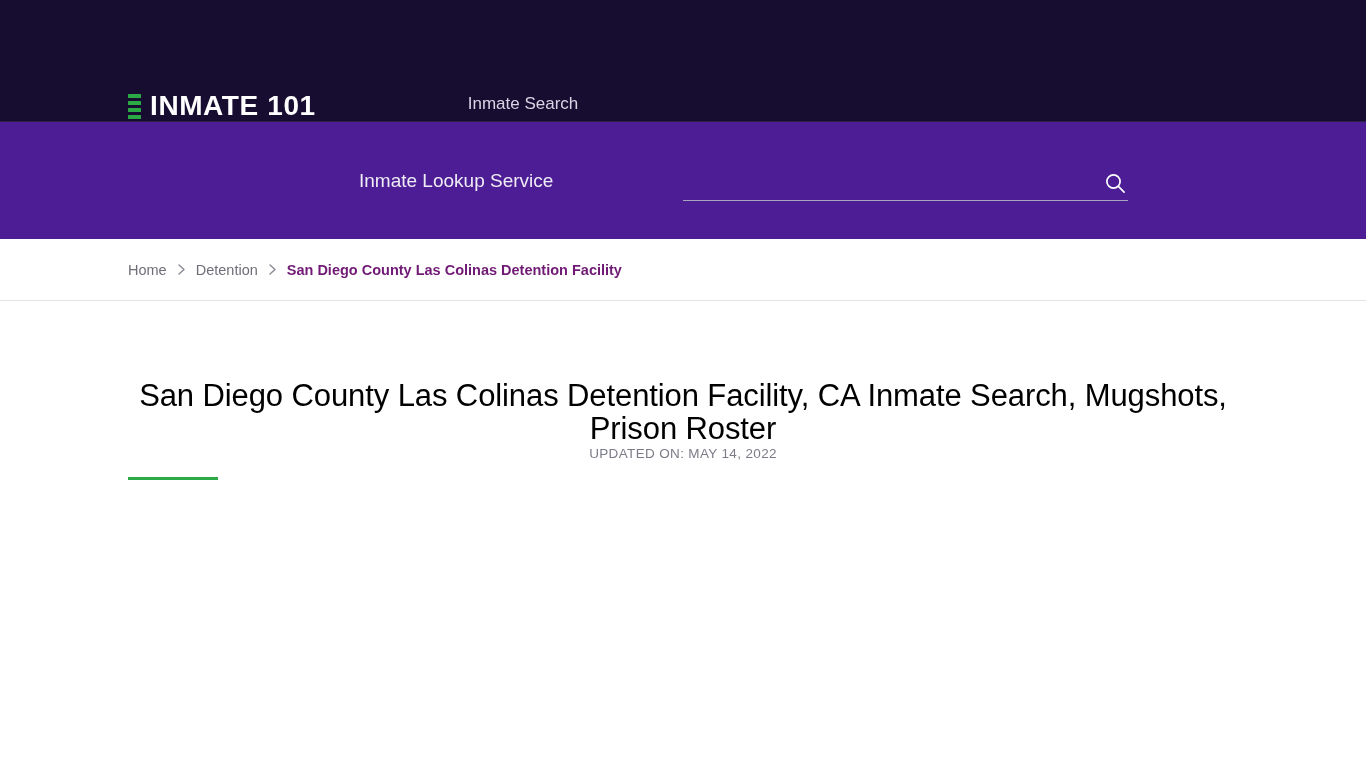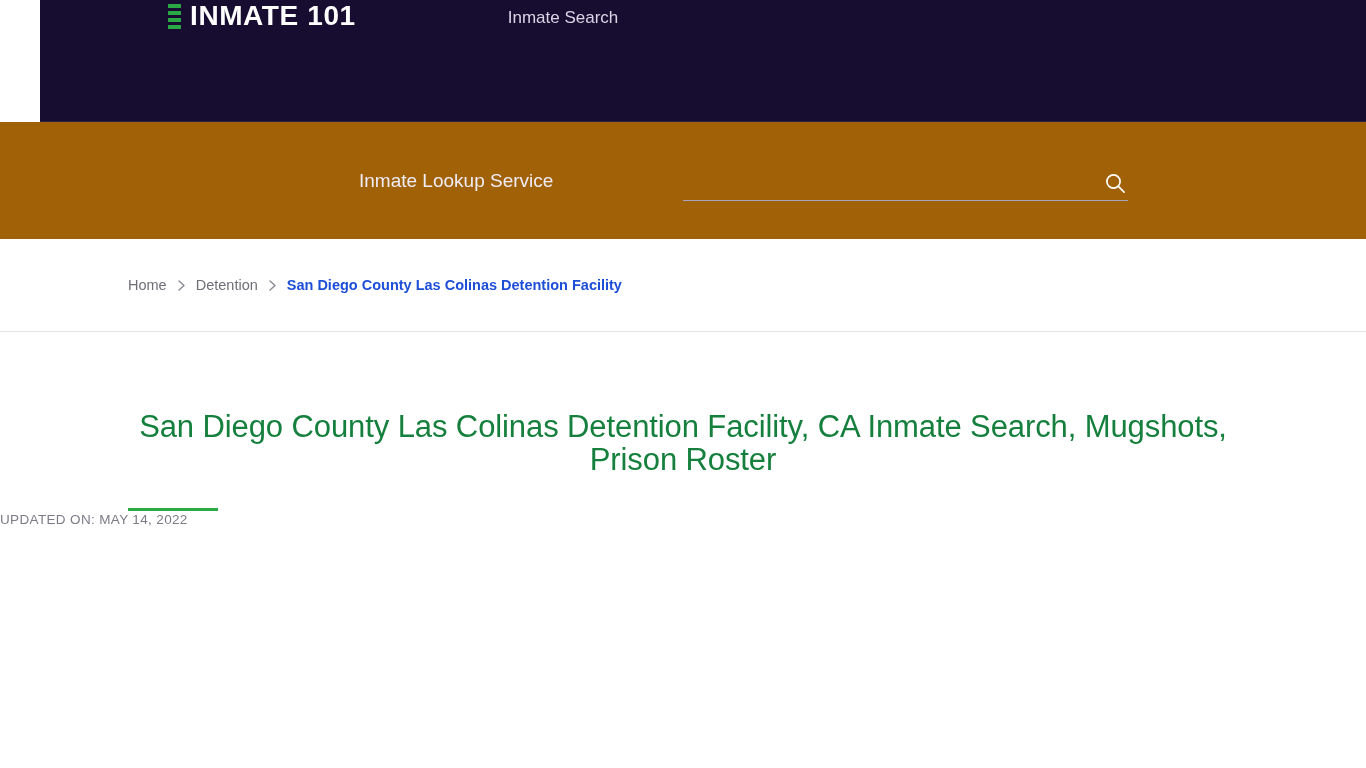--- a/index.html
+++ b/index.html
@@ -16,23 +16,22 @@
     background: #ffffff;
     color: #2e2e3a;
     -webkit-font-smoothing: antialiased;
   }
 
   
   .topbar {
     height: 122px;
     background: #170d30;
     display: flex;
-    align-items: flex-start;
+    align-items: flex-end;
     position: relative;
-    margin-left: 40px;
   }
   .topbar::after {
     content: "";
     position: absolute;
     left: 0; right: 0; bottom: 0;
     height: 1px;
     background: #2c2248;
   }
 
   .brand {
@@ -81,21 +80,21 @@
     text-decoration: none;
     white-space: nowrap;
     padding: 8px 0;
   }
   .nav-gap-1 { width: 82px; }
   .nav-gap-2 { width: 78px; }
 
   
   .lookupbar {
     height: 117px;
-    background: #a16207;
+    background: #4c1d95;
     display: flex;
     align-items: center;
     position: relative;
   }
   .lookup-label {
     position: absolute;
     left: 359px;
     top: 50%;
     transform: translateY(-50%);
     color: #efecf6;
@@ -128,21 +127,21 @@
   .search-icon-btn {
     background: transparent;
     border: 0;
     cursor: pointer;
     padding: 0 2px 6px 6px;
     line-height: 0;
   }
 
   
   .breadcrumb-wrap {
-    height: 93px;
+    height: 62px;
     display: flex;
     align-items: center;
     border-bottom: 1px solid #e3e3e6;
     background: #ffffff;
   }
   .breadcrumb {
     margin-left: 128px;
     display: flex;
     align-items: center;
     font-size: 14.5px;
@@ -151,50 +150,49 @@
     color: #6e6e78;
     text-decoration: none;
   }
   .breadcrumb .sep {
     margin: 0 9px;
     display: inline-flex;
     align-items: center;
     color: #8c8c96;
   }
   .breadcrumb .current {
-    color: #1d4ed8;
+    color: #701a75;
     font-weight: bold;
   }
 
   
   .title-block {
     padding-top: 78px;
     position: relative;
   }
   .page-title {
     max-width: 1110px;
     margin: 0 auto;
     text-align: center;
     font-size: 31px;
     font-weight: normal;
-    color: #15803d;
+    color: #000000;
     line-height: 1.08;
     letter-spacing: -0.1px;
   }
   .title-accent {
     position: absolute;
     left: 128px;
     top: 176px;
     width: 90px;
     height: 3px;
     background: #2aa944;
   }
   .updated-on {
-    text-align: left;
-    margin-top: 35px;
+    text-align: center;
     font-size: 13.5px;
     color: #7c7c88;
     letter-spacing: 0.35px;
   }
 
   .body-area { position: relative; }
 </style>
 </head>
 <body>
 

